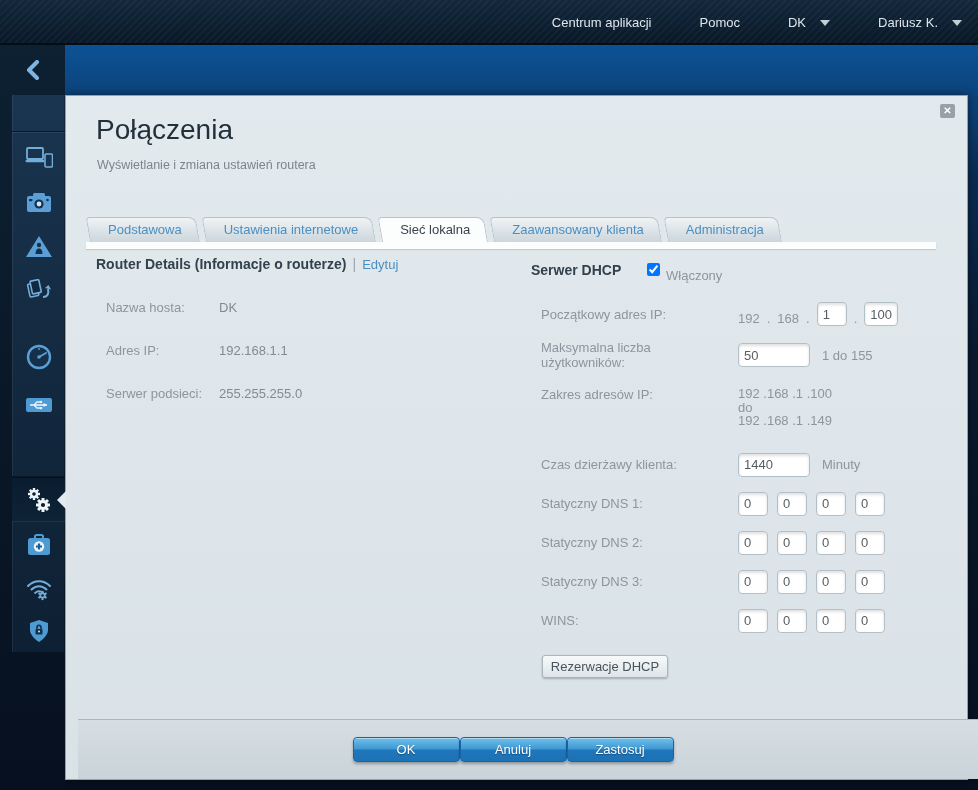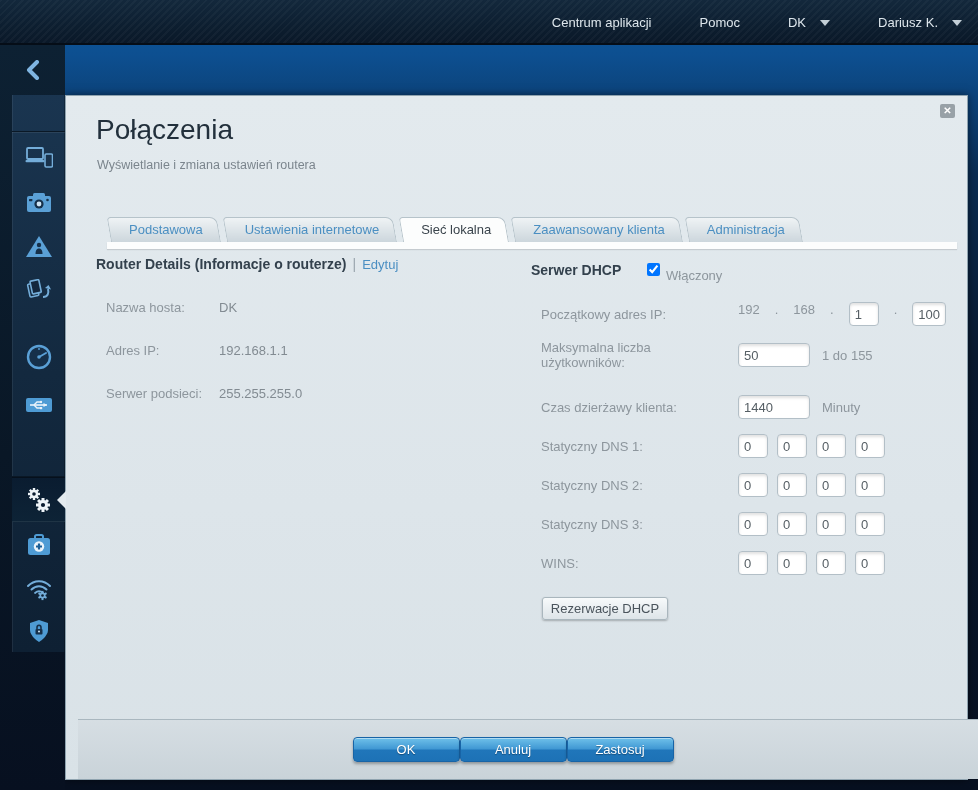--- a/index.html
+++ b/index.html
@@ -46,21 +46,21 @@
   
   .dialog{ position:absolute; left:65px; top:95px; width:903px; height:685px;
     background:linear-gradient(180deg,#e3eaee 0%,#dde5ea 60%,#d9e2e7 100%);
     border:1px solid #8fa3af; box-shadow:0 0 8px rgba(0,0,0,0.5); z-index:10; }
   .close-btn{ position:absolute; top:8px; right:12px; width:15px; height:14px; background:#98a1a7;
     border-radius:2px; color:#fff; font-size:10px; font-weight:bold; line-height:14px; text-align:center; cursor:pointer; }
   .dlg-title{ position:absolute; left:30px; top:18px; font-size:28px; color:#22303c; font-weight:normal; }
   .dlg-sub{ position:absolute; left:31px; top:62px; font-size:12.5px; color:#7b858d; }
 
   
-  .tabstrip{ position:absolute; left:41px; top:120px; width:850px; }
+  .tabstrip{ position:absolute; left:20px; top:120px; width:850px; }
   .tabs-row{ display:flex; align-items:flex-end; height:26px; padding-left:4px; }
   .tab{ position:relative; height:25px; line-height:26px; padding:0 18px; font-size:13px;
     color:#4b8fc2; cursor:pointer; z-index:1; margin-right:6px; white-space:nowrap; }
   .tab::before{ content:""; position:absolute; inset:0; z-index:-1;
     background:linear-gradient(180deg,#eff3f5,#ccd6dc);
     border:1px solid #b6c3ca; border-bottom:none; border-radius:4px 7px 0 0;
     transform:skewX(10deg); transform-origin:bottom left; }
   .tab.active{ color:#3a444c; }
   .tab.active::before{ background:#fcfdfd; }
   .tabs-band{ height:7px; background:#fcfdfd; box-shadow:0 1px 1px rgba(0,0,0,0.12); }
@@ -79,21 +79,21 @@
   .dhcp-head .hd{ font-size:14px; font-weight:bold; color:#33414d; width:116px; }
   .cb{ width:13px; height:13px; margin-right:6px; cursor:pointer; }
   .cb-label{ font-size:13px; color:#8d969d;margin-top:12px; }
   .rrow{ display:flex; align-items:center; padding-left:10px; font-size:13px; }
   .rlbl{ width:197px; color:#8d969d; flex:none; }
   .gray{ color:#8d969d; }
   input.box{ height:24px; border:1px solid #b3bfc7; border-radius:4px; background:#fff;
     box-shadow:inset 0 2px 3px rgba(0,0,0,0.12); font-family:"Liberation Sans",sans-serif;
     font-size:13px; color:#555e64; padding:0 5px; }
   .w-sm{ width:30px; } .w-md{ width:34px; } .w-lg{ width:72px; }
-  .octets{ display:flex; align-items:flex-start; gap:12px; }
+  .octets{ display:flex; align-items:flex-end; gap:4px; }
   .octets .dot{ color:#8d969d; margin:0 3px; }
   .dns-octets{ display:flex; gap:9px; }
   .range-block{ line-height:13px; color:#8d969d; }
   .range-block div{ margin-bottom:0; line-height:13.5px; }
   .btn-secondary{ margin-left:11px; width:126px; height:23px; font-size:13px; color:#4a545c;
     background:linear-gradient(180deg,#f7fafb,#dde4e8); border:1px solid #a9b6bd; border-radius:3px;
     box-shadow:0 1px 2px rgba(0,0,0,0.25); cursor:pointer; font-family:"Liberation Sans",sans-serif; }
 
   
   .dlg-footer{ position:absolute; left:12px; bottom:0; width:100%; height:60px;
@@ -182,20 +182,28 @@
         <input class="box w-md" value="100" style="">
       </span>
     </div>
 
     <div class="rrow" style="margin-top:14px;">
       <span class="rlbl">Maksymalna liczba użytkowników:</span>
       <input class="box w-lg" value="50" style="">
       <span class="gray" style="margin-left:12px;">1 do 155</span>
     </div>
 
+    <div class="rrow" style="margin-top:17px; align-items:flex-start;">
+      <span class="rlbl">Zakres adresów IP:</span>
+      <span class="range-block">
+        <div>192 .168 .1 .100</div>
+        <div>do</div>
+        <div>192 .168 .1 .149</div>
+      </span>
+    </div>
 
     <div class="rrow" style="margin-top:25px;">
       <span class="rlbl">Czas dzierżawy klienta:</span>
       <input class="box w-lg" value="1440" style="">
       <span class="gray" style="margin-left:12px;">Minuty</span>
     </div>
 
     <div class="rrow" style="margin-top:15px;">
       <span class="rlbl">Statyczny DNS 1:</span>
       <span class="dns-octets">

